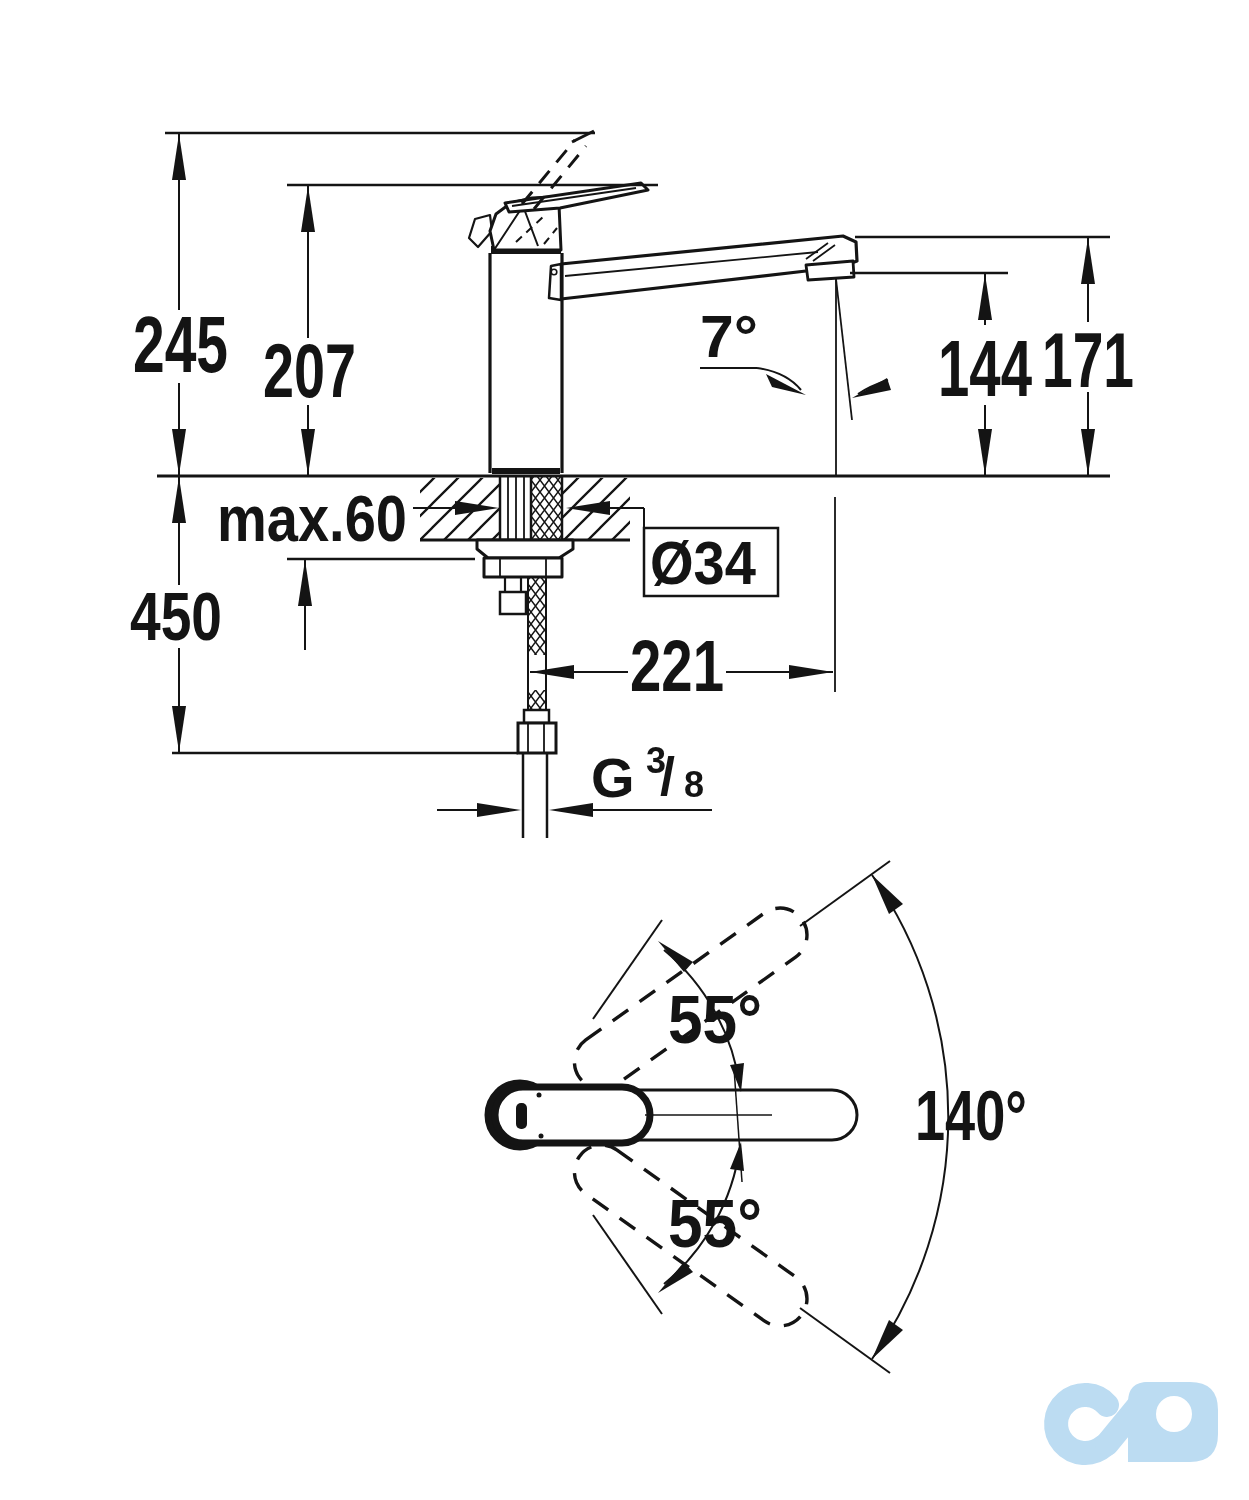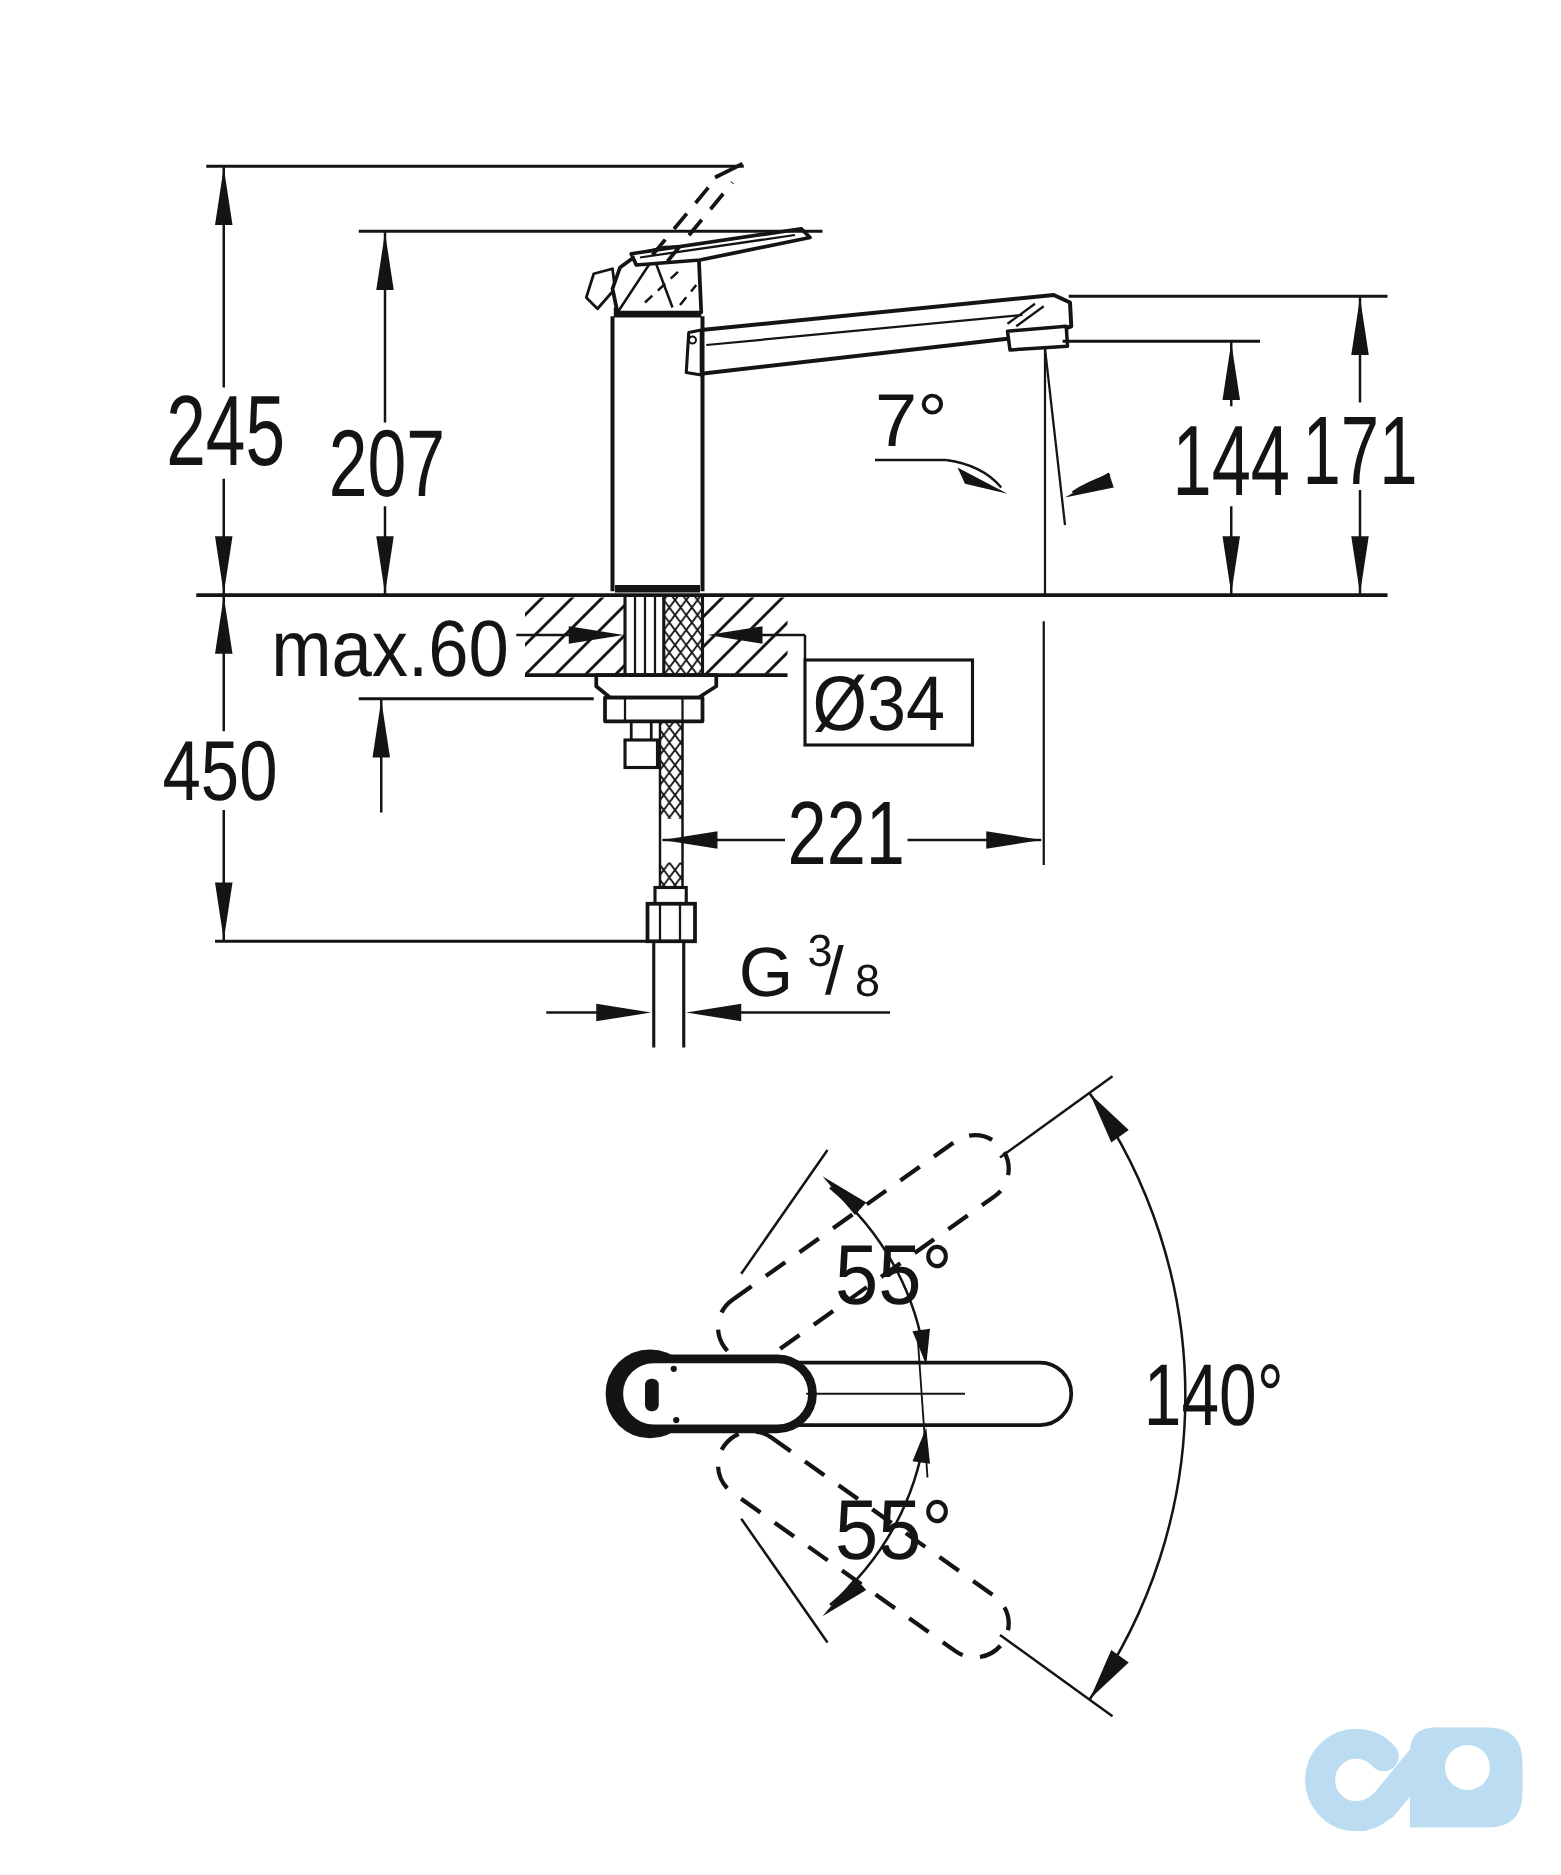--- a/index.html
+++ b/index.html
@@ -1,17 +1,17 @@
 <!DOCTYPE html>
 <html><head>
 <meta charset="utf-8">
 <style>
   html,body{margin:0;padding:0;background:#ffffff;}
   .stage{position:relative;width:1249px;height:1500px;background:#86efac;overflow:hidden;
-         font-family:"Liberation Sans",sans-serif;}
+         font-family:"Liberation Sans",sans-serif;font-weight:bold;}
   svg{display:block}
   text{font-family:"Liberation Sans",sans-serif;fill:#141414;}
   .dim-lg{font-size:76px;}
   .dim-245{font-size:80px;}
   .dim-144{font-size:80px;}
   .dim-171{font-size:78px;}
   .dim-450{font-size:68px;}
   .dim-221{font-size:72px;}
   .dim-max60{font-size:64px;}
   .dim-d34{font-size:62px;}

